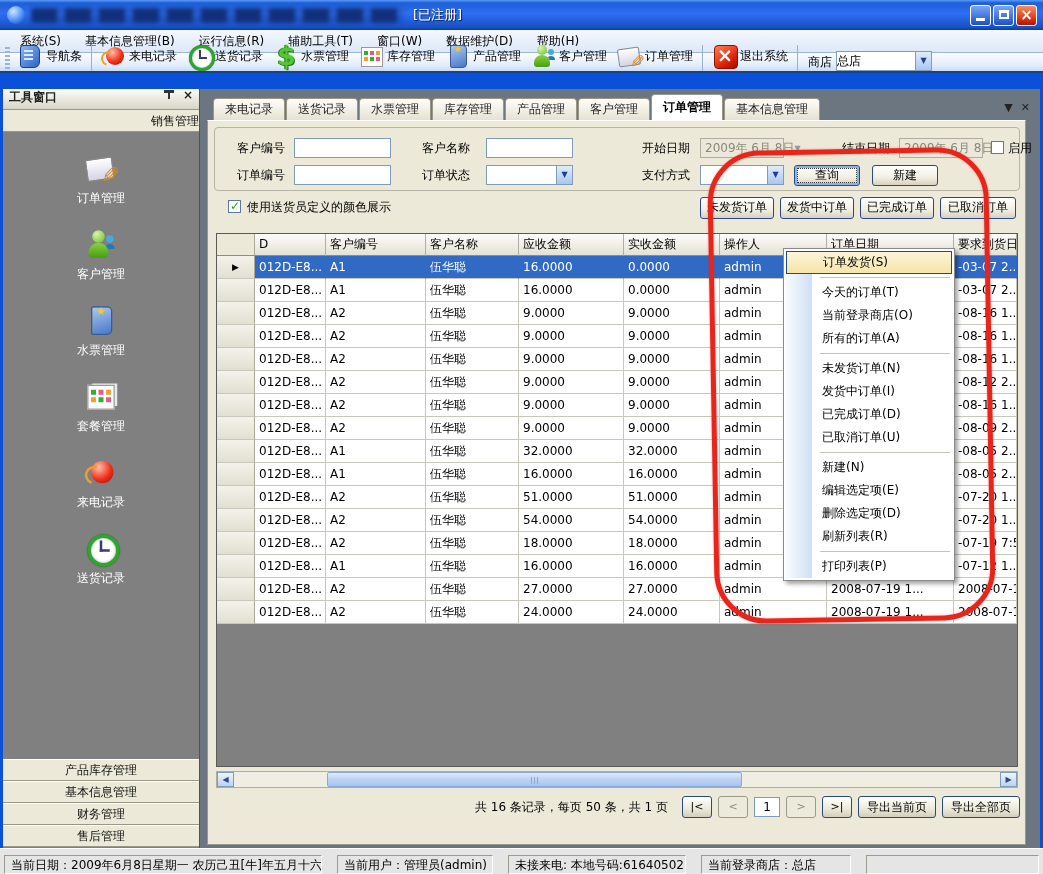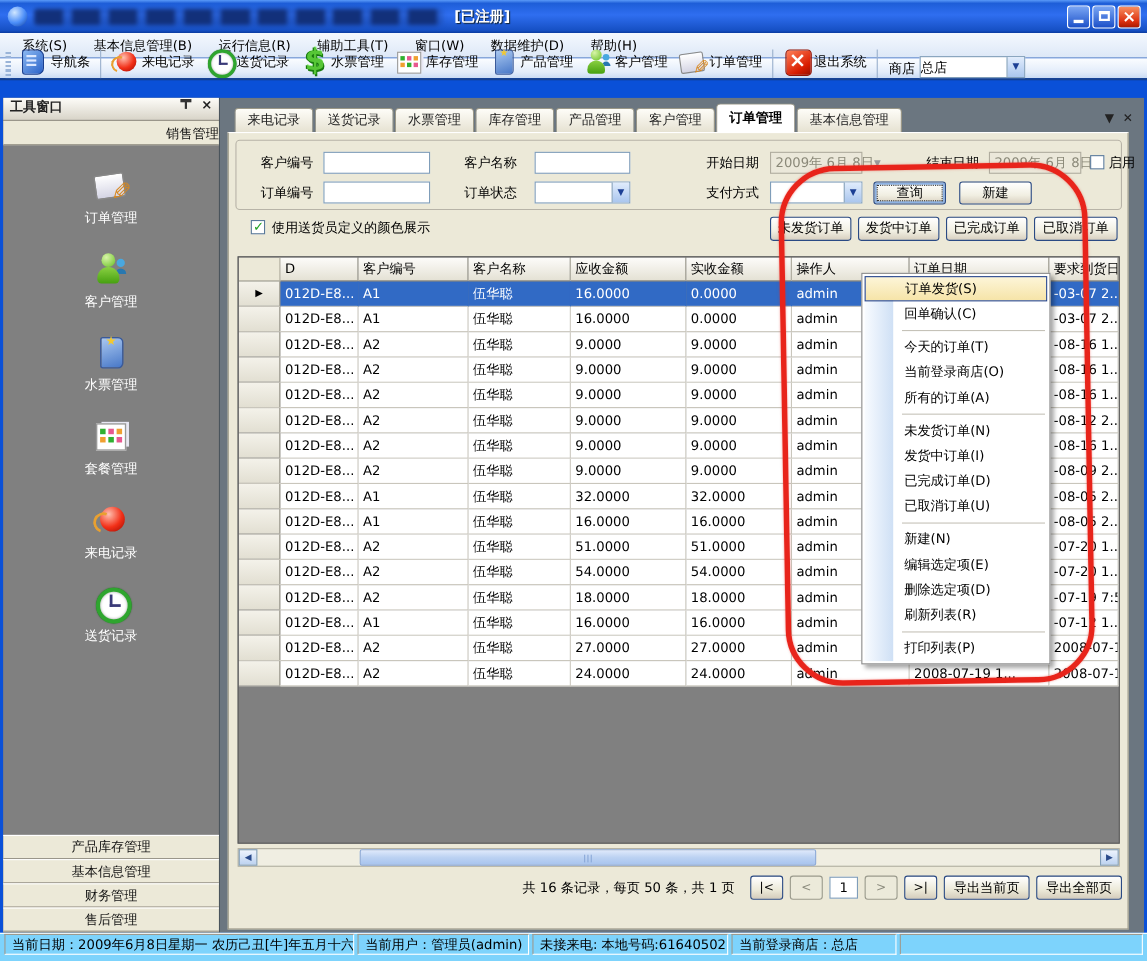--- a/index.html
+++ b/index.html
@@ -7,21 +7,21 @@
 body{position:relative;font-family:"DejaVu Sans",sans-serif;font-size:12px;color:#000;
 background:#0a50d8;overflow:hidden}
 
 
 .titlebar{position:absolute;left:0;top:0;width:1043px;height:30px;display:flex;align-items:center;
 background:linear-gradient(180deg,#5a9af8 0%,#1e5ed8 10%,#2f6ef0 45%,#1650c4 92%,#0a3ba0 100%);color:#fff}
 .app-logo{width:18px;height:18px;margin:0 6px 0 7px;border-radius:50%;flex:none;
 background:radial-gradient(circle at 35% 30%,#cfe6ff,#4b8df8 55%,#123f9a)}
 .title-redacted{width:372px;height:15px;margin-right:10px;border-radius:3px;
 background:repeating-linear-gradient(90deg,#12307a 0 26px,rgba(18,48,122,.25) 26px 34px);filter:blur(2px)}
-.title-reg{font-weight:bold;font-size:13px;text-shadow:1px 1px 1px #123}
+.title-reg{font-weight:normal;font-size:13px;text-shadow:1px 1px 1px #123}
 .tspacer{flex:1}
 .wbtn{width:21px;height:21px;margin-left:2px;border:1px solid #fff;border-radius:3px;flex:none;
 background:linear-gradient(#7aa6f4,#1c50c8);text-align:center;cursor:pointer}
 .wbtn.min i{display:block;width:9px;height:3px;background:#fff;margin:12px auto 0}
 .wbtn.max i{display:block;width:10px;height:9px;border:2px solid #fff;border-top-width:3px;margin:4px auto 0}
 .wbtn.close{background:linear-gradient(#f89060,#dc3010 70%,#a81800);font:bold 15px/18px "DejaVu Sans",sans-serif;color:#fff;margin-right:6px}
 
 
 .menubar{position:absolute;left:0;top:30px;width:1043px;height:23px;display:flex;align-items:center;
 background:linear-gradient(#f4f8fe,#dde8f7);border-bottom:1px solid #9db6d8;padding-left:8px}
@@ -157,22 +157,22 @@
 justify-content:flex-end;gap:6px}
 .pgsum{margin-right:8px;white-space:nowrap}
 .pgbtn{width:30px;height:22px;background:linear-gradient(#ffffff,#ece9d8 60%,#d4ccbc);border:1px solid #2a4a84;
 border-radius:3px;text-align:center;line-height:20px;cursor:pointer;font-size:11px}
 .pgbtn.dis{border-color:#9a9a8c;color:#8a8a7c;background:#eceada}
 .pgfield{width:26px;height:20px;border:1px solid #7f9db9;background:#fff;text-align:center;line-height:18px}
 .pgexp{height:22px;padding:0 8px;background:linear-gradient(#ffffff,#ece9d8 60%,#d4ccbc);border:1px solid #2a4a84;
 border-radius:3px;line-height:20px;cursor:pointer;white-space:nowrap}
 
 
-.statusbar{position:absolute;left:0;bottom:0;width:1043px;height:26px;background:#7dd3fc;
-border-top:1px solid #fff;display:flex;align-items:flex-start;padding:0 4px;gap:3px}
+.statusbar{position:absolute;left:0;bottom:0;width:1043px;height:26px;background:#e5e5e5;
+border-top:1px solid #fff;display:flex;align-items:flex-end;padding:0 4px;gap:15px}
 .sseg{height:19px;line-height:18px;padding:0 6px;white-space:nowrap;overflow:hidden;
 border:1px solid;border-color:#9d9a8e #fff #fff #9d9a8e}
 .sseg.s0{width:318px}.sseg.s1{width:156px}.sseg.s2{width:178px}.sseg.s3{width:150px}
 .sseg.fill{flex:1}
 
 
 .ctxmenu{position:absolute;left:783px;top:248px;width:172px;background:#fff;border:1px solid #8a8a8a;
 box-shadow:3px 3px 4px rgba(0,0,0,.35);padding:2px;z-index:50}
 .ctxmenu::before{content:"";position:absolute;left:2px;top:2px;bottom:2px;width:26px;
 background:linear-gradient(90deg,#f8fbff,#cfe0f5)}
@@ -596,21 +596,20 @@
   <span class="sseg s1">当前用户：管理员(admin)</span>
   <span class="sseg s2">未接来电: 本地号码:61640502</span>
   <span class="sseg s3">当前登录商店：总店</span>
   <span class="sseg fill"></span>
 </div>
 
 <div class="ctxmenu">
 
     <div class="mi hl">订单发货(S)</div>
 
-    <div class="mi">回单确认(C)</div>
 
     <div class="mi sep"></div>
 
     <div class="mi">今天的订单(T)</div>
 
     <div class="mi">当前登录商店(O)</div>
 
     <div class="mi">所有的订单(A)</div>
 
     <div class="mi sep"></div>

